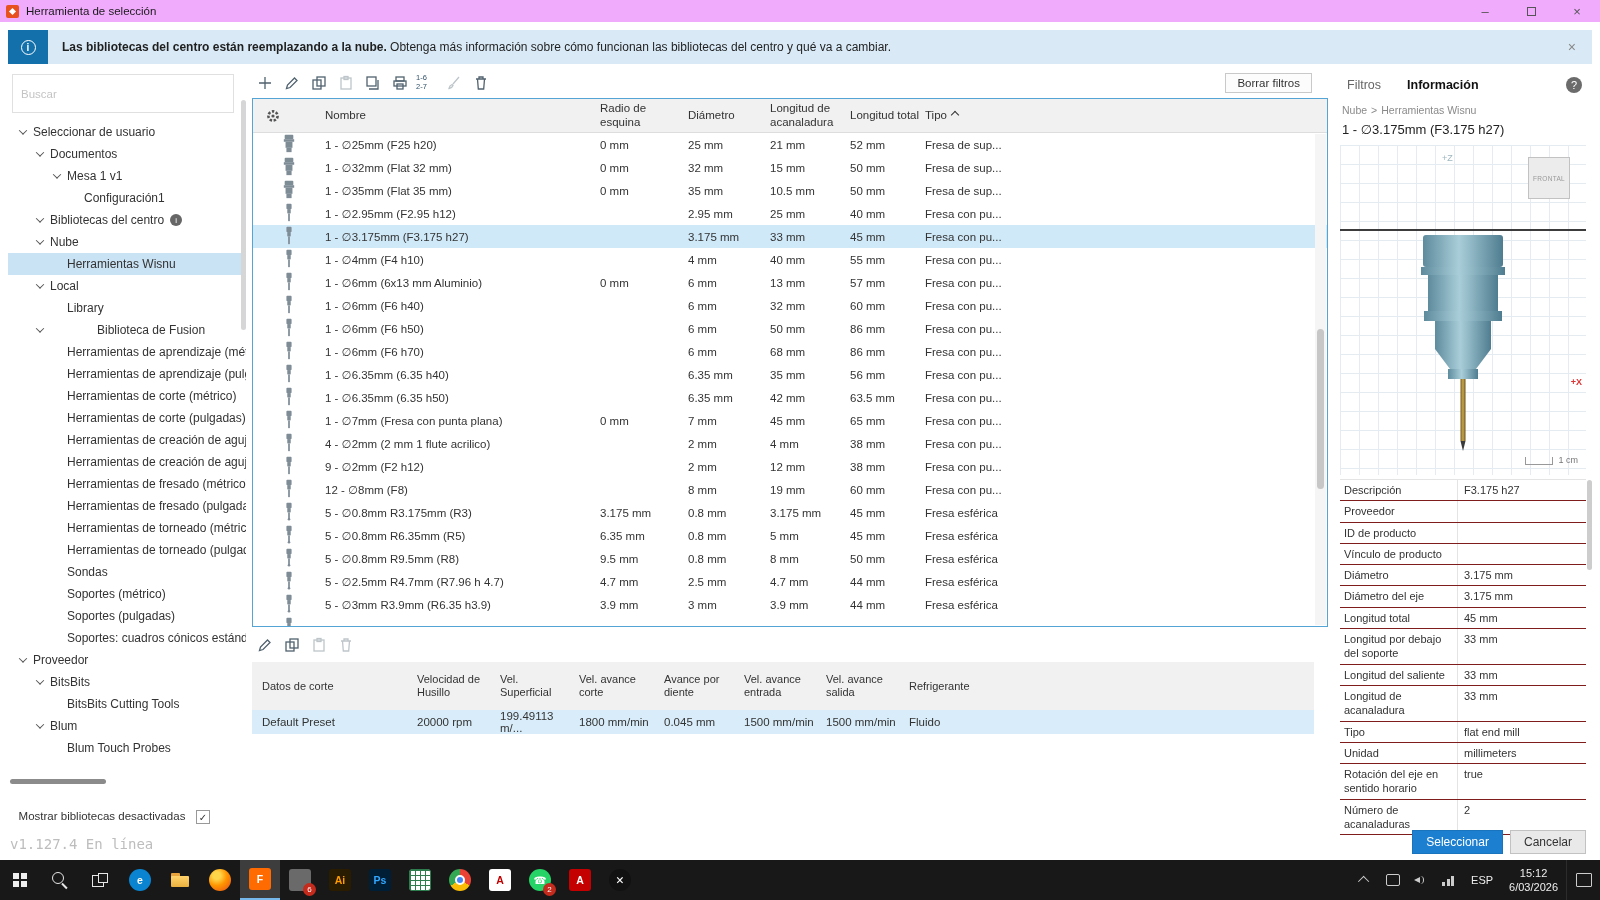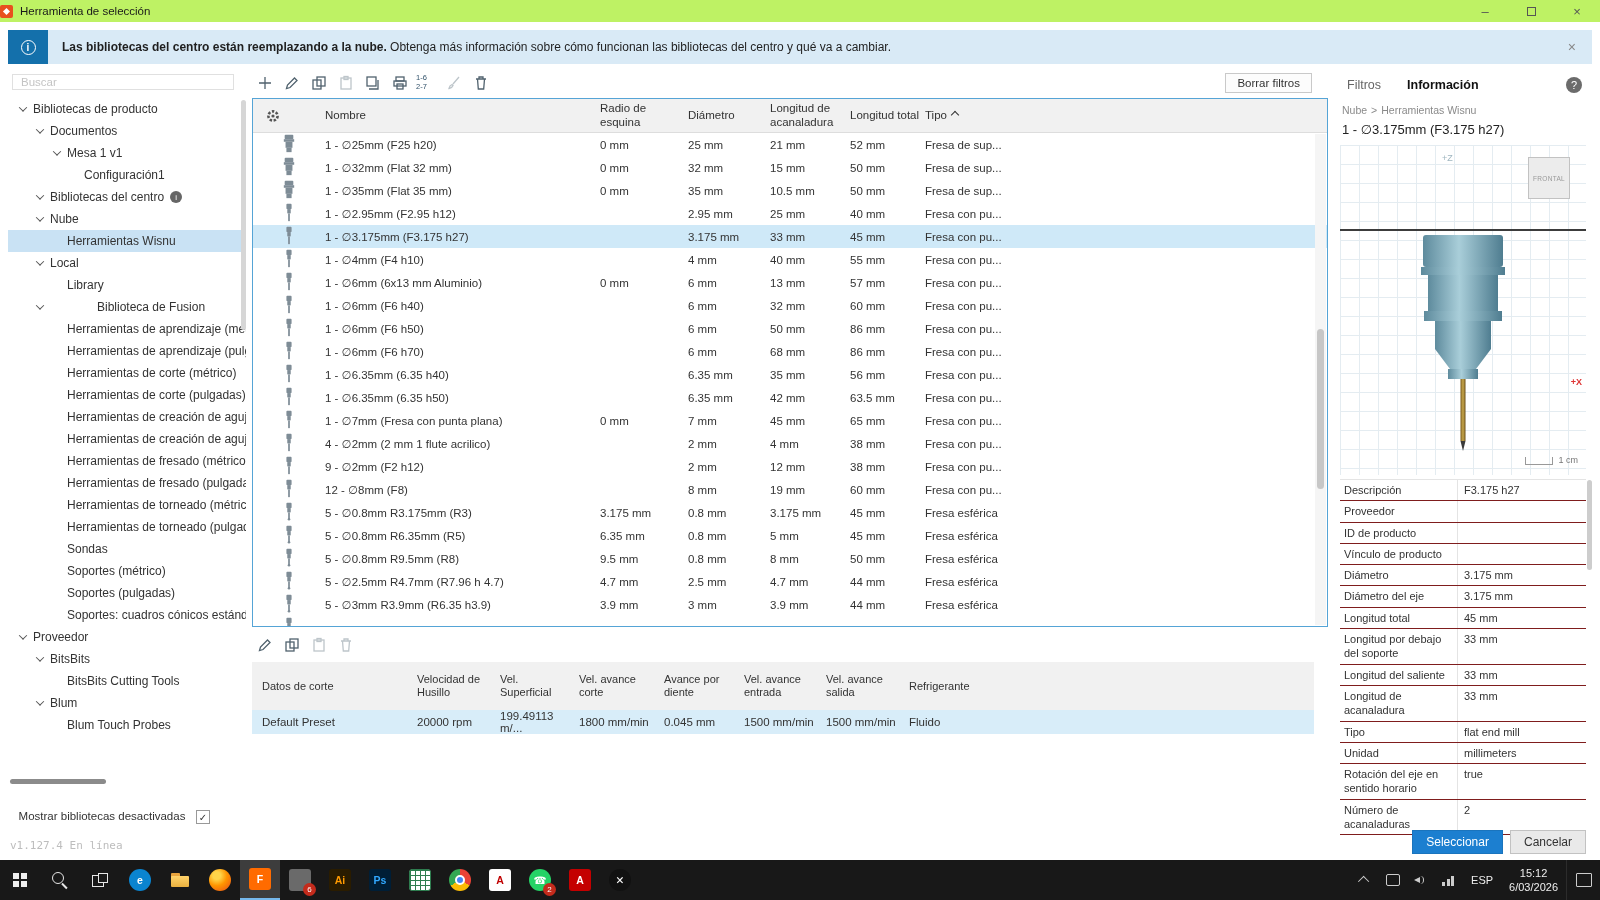--- a/index.html
+++ b/index.html
@@ -1,38 +1,38 @@
 <!DOCTYPE html>
 <html><head>
 <meta charset="utf-8">
 <style>
   *{margin:0;padding:0;box-sizing:border-box;}
   html,body{width:1600px;height:900px;overflow:hidden;}
   body{font-family:"Liberation Sans","DejaVu Sans",sans-serif;font-size:12px;color:#333;background:#fff;position:relative;}
 
   
-  .titlebar{height:22px;display:flex;align-items:center;background:#bef264;padding-left:0;}
+  .titlebar{height:22px;display:flex;align-items:center;background:#f0abfc;padding-left:6px;}
   .app-icon{width:13px;height:13px;background:#e8501e;border-radius:2px;margin-right:7px;position:relative;flex:none;}
   .app-icon::after{content:'';position:absolute;inset:4px;background:#fff;transform:rotate(45deg);}
   .wtitle{font-size:11.5px;color:#1a1a1a;}
   .win-btns{margin-left:auto;display:flex;height:100%;}
   .wbtn{width:46px;display:flex;align-items:center;justify-content:center;font-size:13px;color:#555;}
   .wbtn .maxbox{width:9px;height:9px;border:1px solid #555;display:block;}
 
   
   .banner{position:absolute;left:8px;right:8px;top:30px;height:34px;background:#d9eaf6;display:flex;align-items:center;overflow:hidden;}
   .banner-iconbox{width:40px;height:100%;background:#1470ab;display:flex;align-items:center;justify-content:center;flex:none;}
   .banner-i{width:15px;height:15px;border-radius:50%;border:1.4px solid #fff;color:#fff;font-size:10px;font-weight:bold;display:flex;align-items:center;justify-content:center;}
   .banner-text{padding-left:14px;font-size:12px;color:#1f1f1f;}
   .banner-text b{font-weight:bold;}
   .banner-close{margin-left:auto;padding:0 16px;color:#888;font-size:14px;}
 
   
   .sidebar{position:absolute;left:8px;top:70px;width:238px;bottom:70px;background:#fff;}
-  .search-input{width:222px;height:16px;margin:4px 0 8px 4px;border:1px solid #e0e0e0;padding:0 8px;font-size:11.5px;color:#333;outline:none;}
+  .search-input{width:222px;height:39px;margin:4px 0 8px 4px;border:1px solid #e0e0e0;padding:0 8px;font-size:11.5px;color:#333;outline:none;}
   .search-input::placeholder{color:#c4c4c4;}
   .tree{overflow:hidden;height:calc(100% - 100px);position:relative;}
   .tree-item{height:22px;display:flex;align-items:center;font-size:12px;color:#333;white-space:nowrap;overflow:hidden;}
   .tree-item.sel{background:#c9e2f4;}
   .chev{width:14px;min-width:14px;height:14px;display:inline-flex;align-items:center;justify-content:center;margin-right:3px;}
   .chev::before{content:'';width:5px;height:5px;border-right:1.4px solid #555;border-bottom:1.4px solid #555;transform:rotate(45deg) translate(-1px,-1px);}
   .chev.empty::before{display:none;}
   .info-dot{margin-left:6px;width:12px;min-width:12px;height:12px;border-radius:50%;background:#666;color:#fff;font-size:8px;display:inline-flex;align-items:center;justify-content:center;}
   .sb-v{position:absolute;right:0;top:30px;width:5px;height:230px;background:#d6d6d6;border-radius:3px;}
   .sb-h{position:absolute;left:2px;bottom:46px;height:5px;width:96px;background:#8b8b8b;border-radius:3px;}
@@ -92,21 +92,21 @@
   .vp-scale::before{content:'';width:26px;height:7px;border:1px solid #999;border-top:none;}
   .props{margin:4px 6px 0;border-top:1px solid #e4e4e4;font-size:11px;}
   .prow{display:grid;grid-template-columns:118px 1fr;border-bottom:1px solid #7f1d1d;min-height:20px;}
   .plabel{padding:3px 6px 3px 4px;color:#333;border-right:1px solid #e4e4e4;line-height:1.3;}
   .pvalue{padding:3px 6px;color:#333;line-height:1.3;}
   .rp-scroll{position:absolute;right:0;top:410px;width:5px;height:90px;background:#cdcdcd;border-radius:3px;}
   .rp-buttons{position:absolute;bottom:2px;right:6px;display:flex;gap:7px;}
   .btn-primary{background:#1c7fd0;color:#fff;border:1px solid #1a74bd;padding:4px 13px;font-size:12px;}
   .btn-secondary{background:#e9e9e9;color:#333;border:1px solid #c2c2c2;padding:4px 13px;font-size:12px;}
 
-  .statusline{position:absolute;left:10px;bottom:48px;font-size:11px;color:#bdbdbd;font-family:"DejaVu Sans Mono",monospace;}
+  .statusline{position:absolute;left:10px;bottom:48px;font-size:14px;color:#bdbdbd;font-family:"DejaVu Sans Mono",monospace;}
 
   
   .taskbar{position:absolute;left:0;right:0;bottom:0;height:40px;background:#181818;display:flex;align-items:center;color:#ddd;z-index:5;}
   .tb-apps{display:flex;height:100%;}
   .tb-app{width:40px;height:100%;display:flex;align-items:center;justify-content:center;position:relative;}
   .tb-app.active{background:#3d3d3d;border-bottom:2px solid #76b9ed;}
   .tb-ic{width:22px;height:22px;display:flex;align-items:center;justify-content:center;font-size:10.5px;font-weight:bold;color:#fff;position:relative;border-radius:3px;}
   .tb-badge{position:absolute;right:4px;bottom:4px;background:#c42b1c;color:#fff;border-radius:50%;min-width:13px;height:13px;font-size:8px;display:flex;align-items:center;justify-content:center;z-index:2;}
   .tb-ic.win::before{content:'';position:absolute;inset:4px;background:
     linear-gradient(#eee,#eee) 0 0/6px 6px no-repeat,
@@ -159,21 +159,21 @@
   </div>
   <div class="banner-text"><b>Las bibliotecas del centro están reemplazando a la nube.</b><span> Obtenga más información sobre cómo funcionan las bibliotecas del centro y qué va a cambiar.</span></div>
   <span class="banner-close">×</span>
 </div>
 
 <div class="sidebar">
   <input class="search-input" type="text" placeholder="Buscar" style="">
   <div class="tree">
       <div class="tree-item" style="padding-left: 8px;">
         <span class="chev"></span>
-        <span>Bibliotecas de producto</span>
+        <span>Seleccionar de usuario</span>
       </div>
       <div class="tree-item" style="padding-left: 25px;">
         <span class="chev"></span>
         <span>Documentos</span>
       </div>
       <div class="tree-item" style="padding-left: 42px;">
         <span class="chev"></span>
         <span>Mesa 1 v1</span>
       </div>
       <div class="tree-item" style="padding-left: 59px;">

